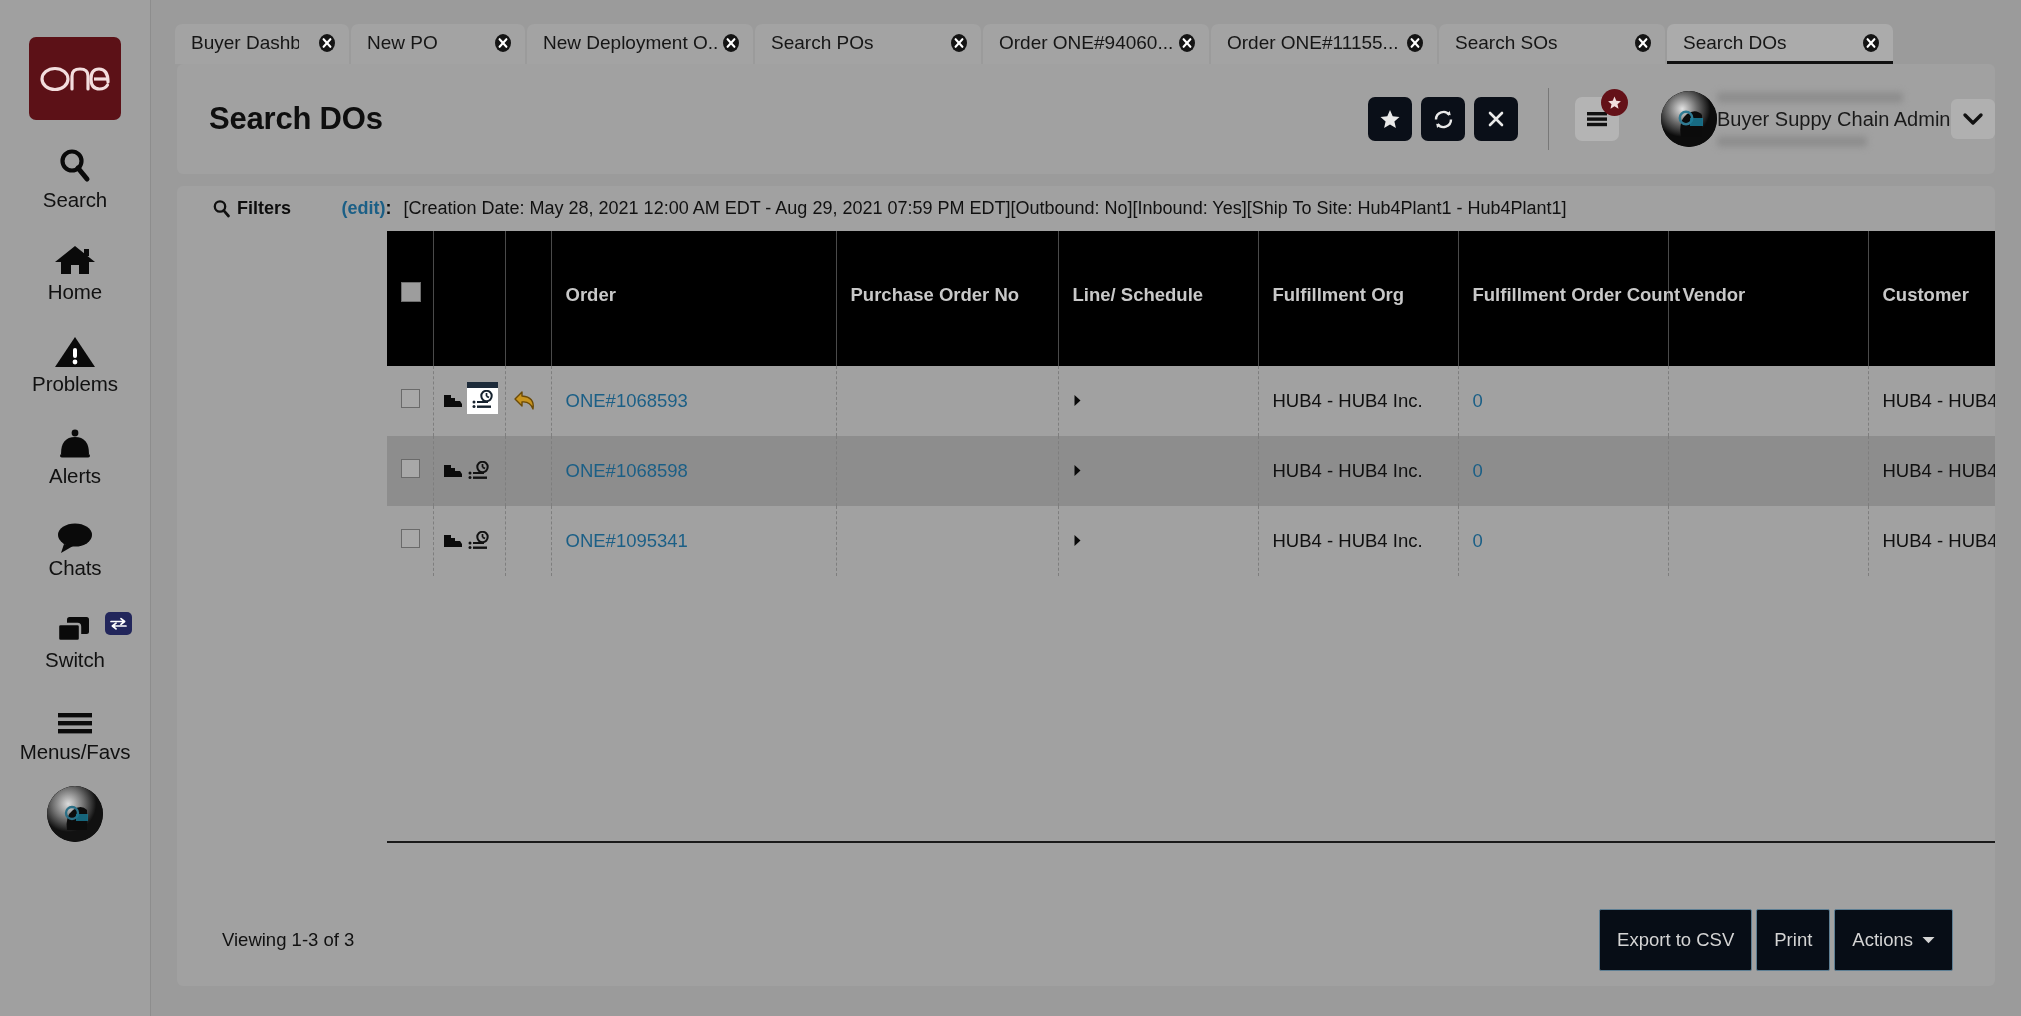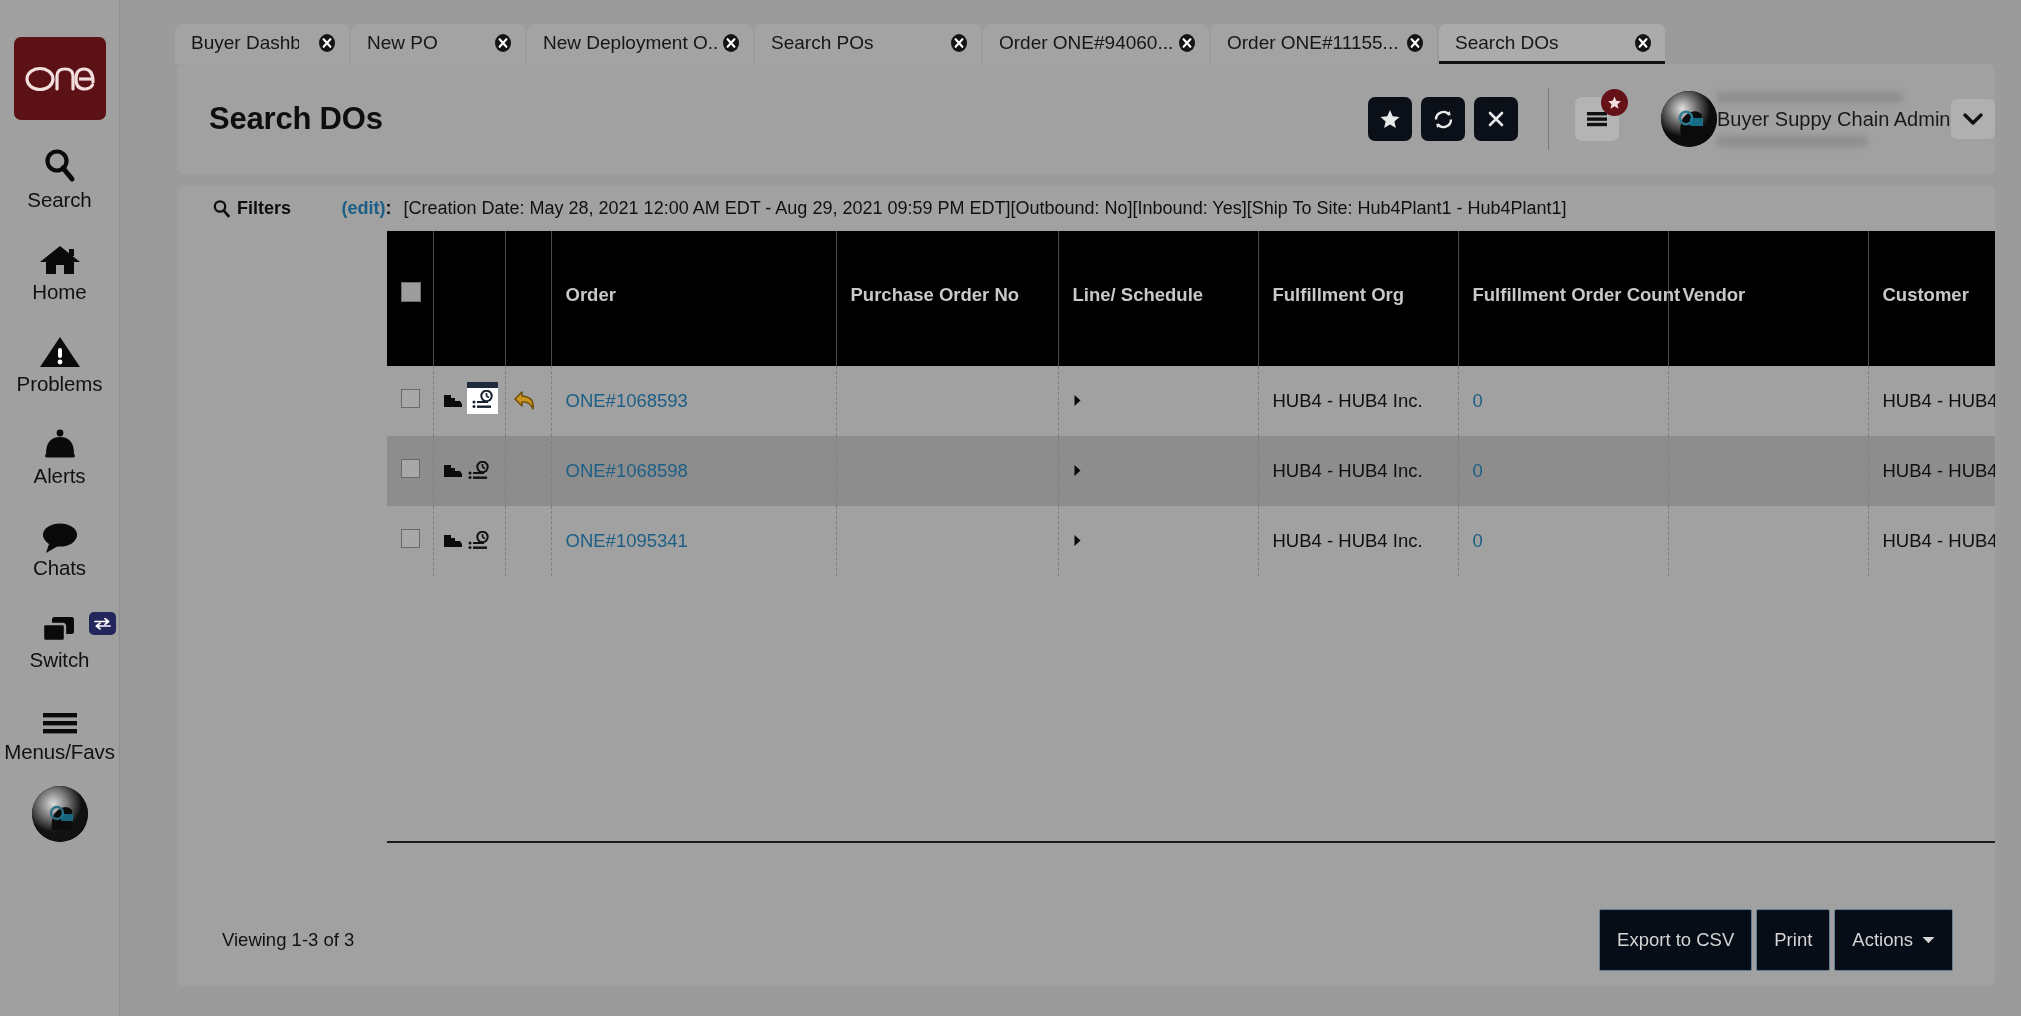--- a/index.html
+++ b/index.html
@@ -9,21 +9,21 @@
     height: 1016px;
     overflow: hidden;
     background: #9b9b9b;
     font-family: "Liberation Sans", sans-serif;
   }
 
   
   #sidebar {
     position: absolute;
     left: 0; top: 0;
-    width: 120px;
+    width: 151px;
     height: 1016px;
     background: #a0a0a0;
     border-right: 1px solid #8d8d8d;
     display: flex;
     flex-direction: column;
     align-items: center;
     z-index: 40;
   }
   #logo {
     width: 92px; height: 83px;
@@ -522,20 +522,29 @@
     <span class="tab-close" style="margin-left:4px">
         <svg width="20" height="20" viewBox="0 0 20 20">
           <ellipse cx="10" cy="10" rx="8" ry="9" fill="#141414"></ellipse>
           <path d="M6.6 6.2 L13.4 13.8 M13.4 6.2 L6.6 13.8" stroke="#fff" stroke-width="2.1" stroke-linecap="round"></path>
         </svg>
       </span>
   </div>
   <div class="tab" style="width:226px">
     <span class="tab-label">Order ONE#11155...</span>
     <span class="tab-close" style="margin-left:4px">
+        <svg width="20" height="20" viewBox="0 0 20 20">
+          <ellipse cx="10" cy="10" rx="8" ry="9" fill="#141414"></ellipse>
+          <path d="M6.6 6.2 L13.4 13.8 M13.4 6.2 L6.6 13.8" stroke="#fff" stroke-width="2.1" stroke-linecap="round"></path>
+        </svg>
+      </span>
+  </div>
+  <div class="tab" style="width:226px">
+    <span class="tab-label">Search SOs</span>
+    <span class="tab-close">
         <svg width="20" height="20" viewBox="0 0 20 20">
           <ellipse cx="10" cy="10" rx="8" ry="9" fill="#141414"></ellipse>
           <path d="M6.6 6.2 L13.4 13.8 M13.4 6.2 L6.6 13.8" stroke="#fff" stroke-width="2.1" stroke-linecap="round"></path>
         </svg>
       </span>
   </div>
   <div class="tab active" style="width:226px">
     <span class="tab-label">Search DOs</span>
     <span class="tab-close">
         <svg width="20" height="20" viewBox="0 0 20 20">
@@ -627,21 +636,21 @@
     <span id="filters-icon">
       <svg width="19" height="19" viewBox="0 0 19 19">
           <circle cx="8" cy="7.5" r="5.2" fill="none" stroke="#101010" stroke-width="2.3"></circle>
           <line x1="11.6" y1="11.4" x2="16.5" y2="17" stroke="#101010" stroke-width="2.7" stroke-linecap="round"></line>
         </svg>
     </span>
     <span id="filters-label">Filters</span>
     <span>&nbsp;</span>
     <span id="filters-edit">(edit)</span>
     <span id="filters-colon">:</span>
-    <span id="filters-text">[Creation Date: May 28, 2021 12:00 AM EDT - Aug 29, 2021 09:59 PM EDT][Outbound: No][Inbound: Yes][Ship To Site: Hub4Plant1 - Hub4Plant1]</span>
+    <span id="filters-text">[Creation Date: May 28, 2021 12:00 AM EDT - Aug 29, 2021 07:59 PM EDT][Outbound: No][Inbound: Yes][Ship To Site: Hub4Plant1 - Hub4Plant1]</span>
   </div>
 
   <div id="table-viewport">
     <table id="grid">
       <colgroup>
         <col style="width:46px">
           <col style="width:72px">
           <col style="width:46px">
         <col style="width:285px">
           <col style="width:222px">

